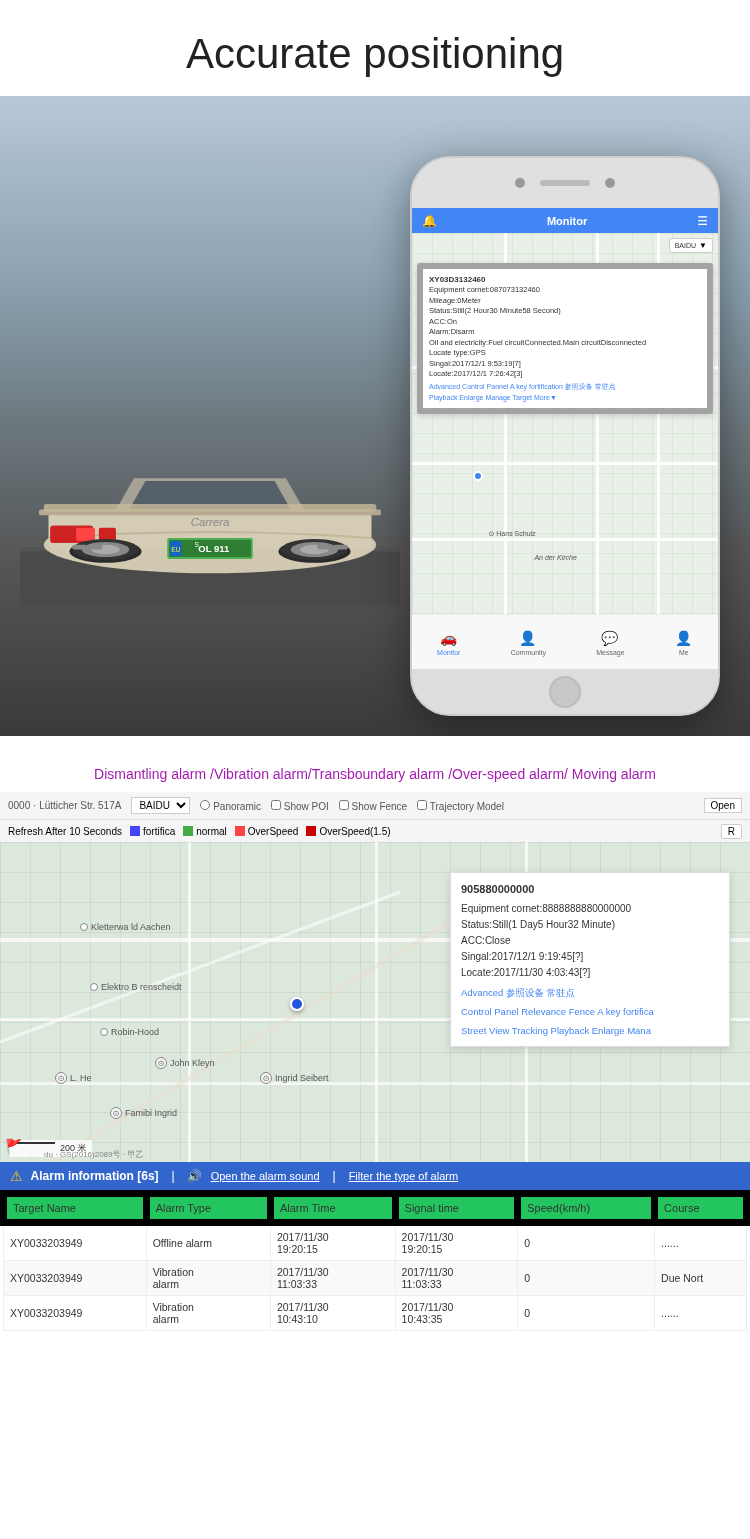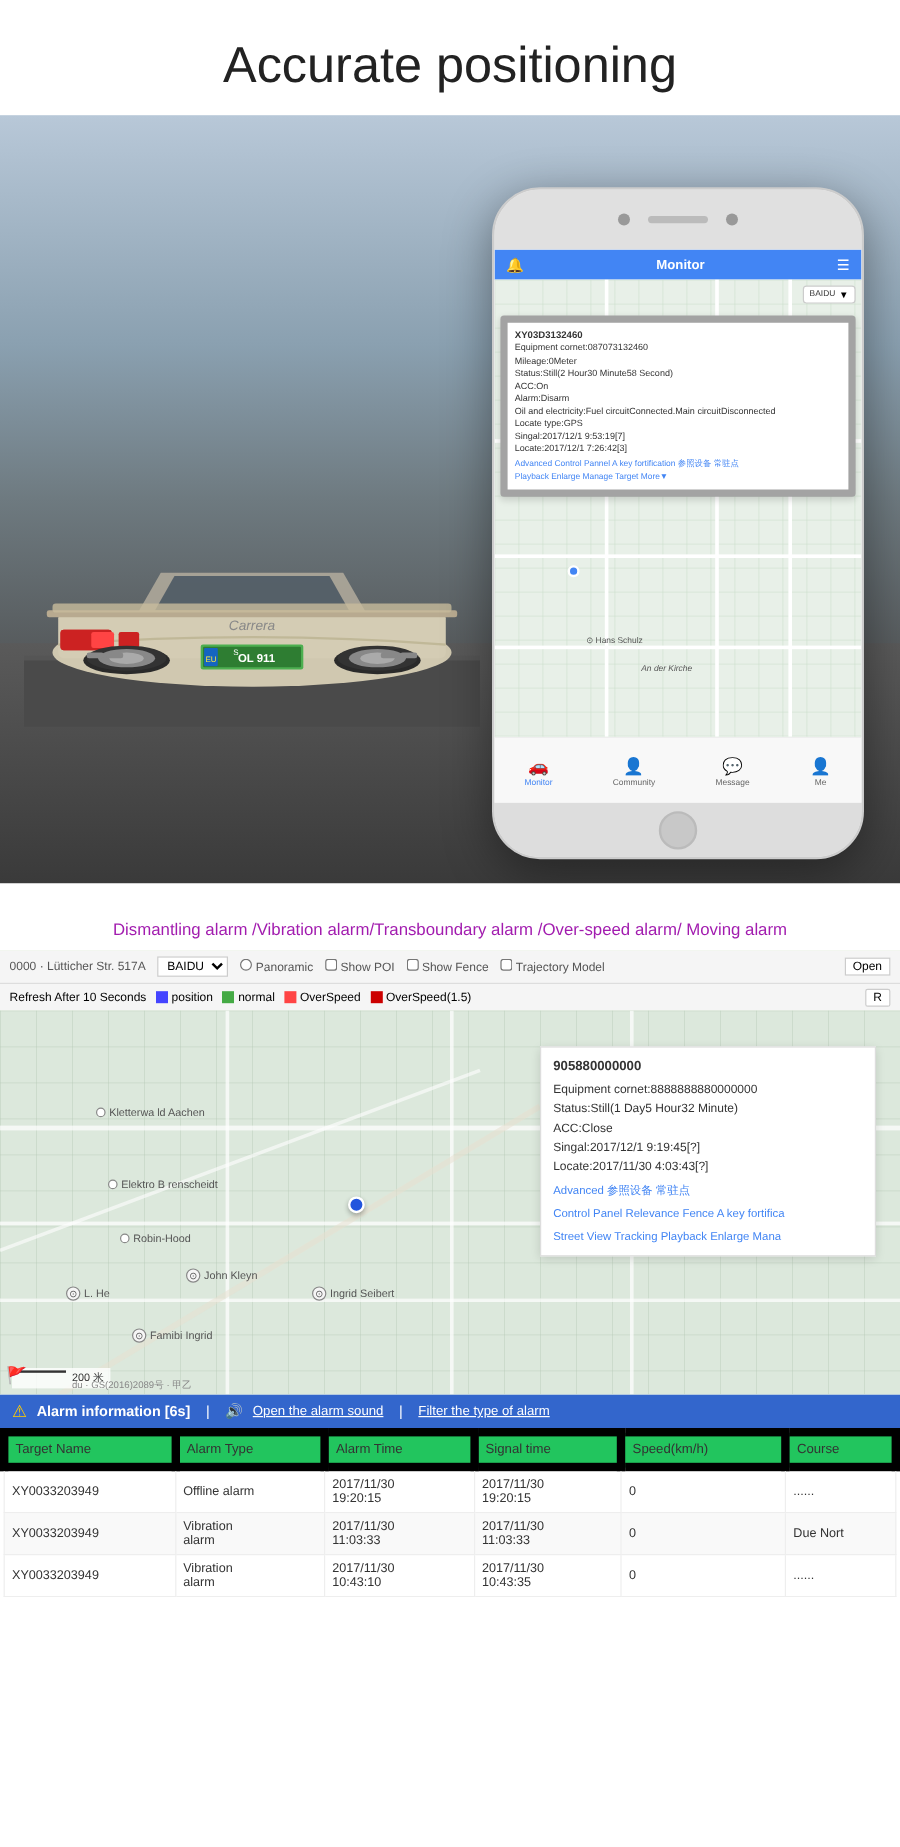--- a/index.html
+++ b/index.html
@@ -461,21 +461,21 @@
     }
     .scale-bar {
       width: 40px;
       height: 2px;
       background: #333;
     }
 
     .watermark {
       position: absolute;
       bottom: 2px;
-      left: 60px;
+      left: 44px;
       font-size: 8px;
       color: #888;
     }
   </style>
 </head>
 <body>
 
 <div class="section-header">
   <h1>Accurate positioning</h1>
 </div>
@@ -640,21 +640,21 @@
       <input type="checkbox" style="width: 10px; height: 10px;">
       <span>Trajectory Model</span>
     </span>
     <button class="toolbar-btn-right">Open</button>
   </div>
 
   <div class="speed-legend">
     <span>Refresh After 10 Seconds</span>
     <div class="legend-item">
       <div class="legend-dot" style="background:#4444ff;"></div>
-      <span>position</span>
+      <span>fortifica</span>
     </div>
     <div class="legend-item">
       <div class="legend-dot" style="background:#44aa44;"></div>
       <span>normal</span>
     </div>
     <div class="legend-item">
       <div class="legend-dot" style="background:#ff4444;"></div>
       <span>OverSpeed</span>
     </div>
     <div class="legend-item">

